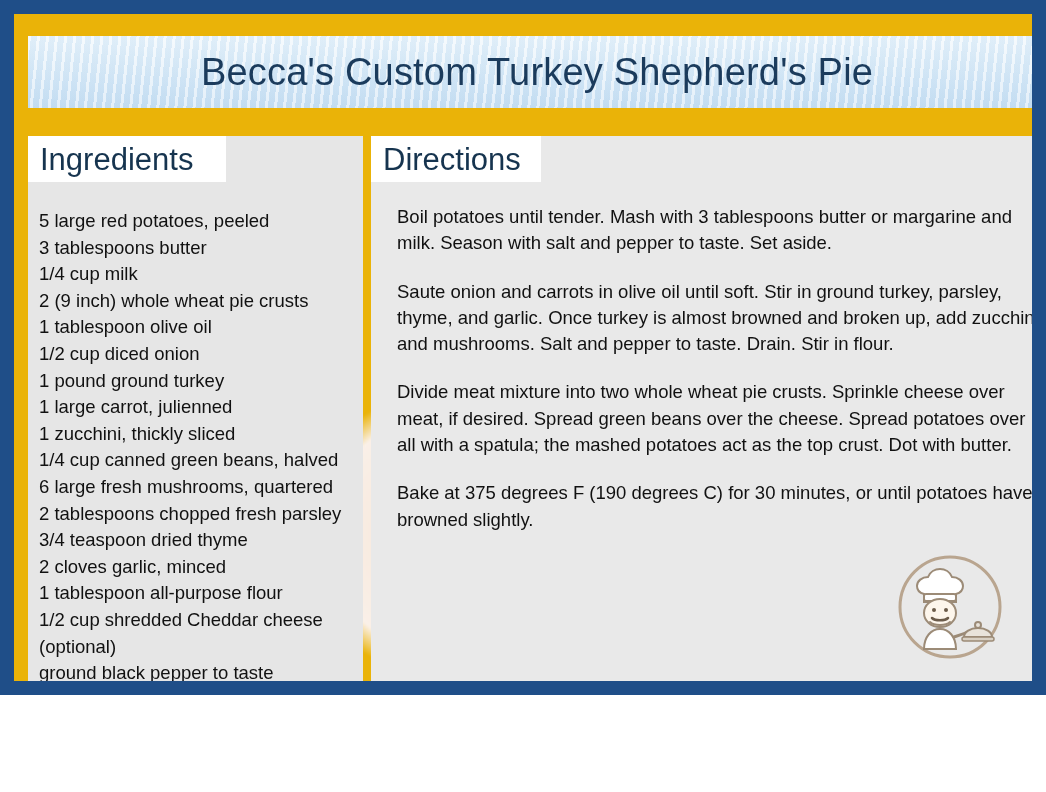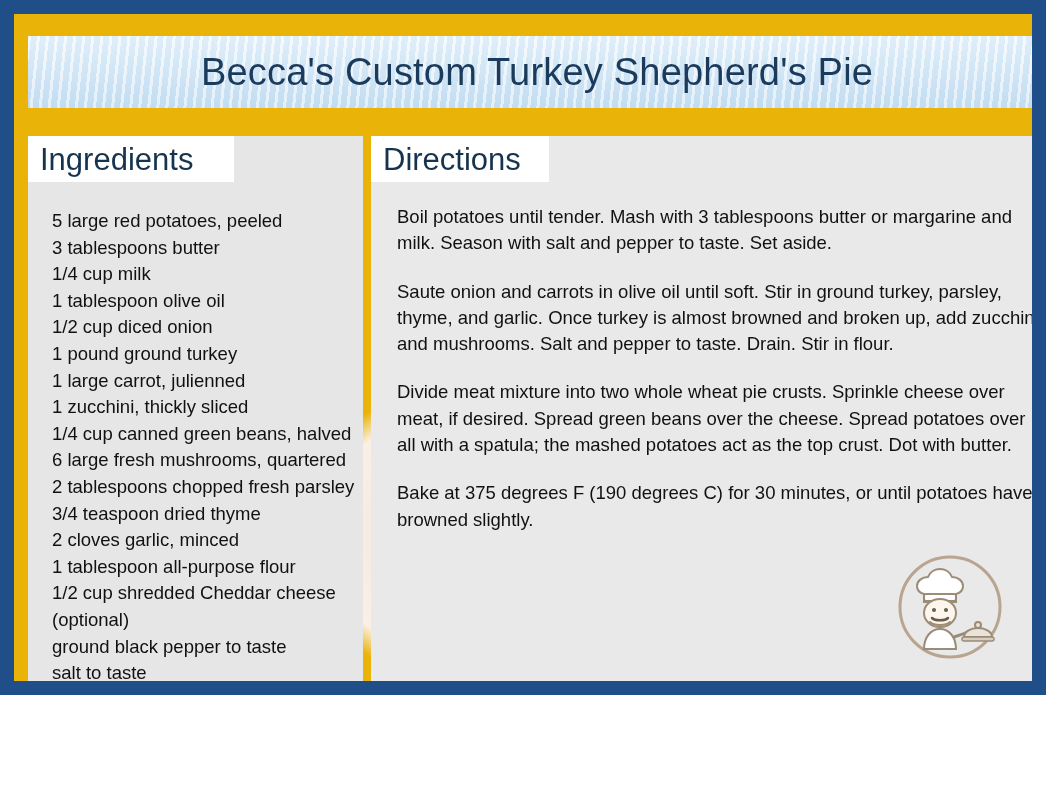--- a/index.html
+++ b/index.html
@@ -89,32 +89,32 @@
     top: 122px;
     width: 675px;
     height: 656px;
     background: #e9e9e9;
   }
   .col-header {
     position: absolute;
     top: 0;
     left: 0;
     background: #ffffff;
-    padding: 6px 16px 4px 12px;
+    padding: 6px 8px 4px 12px;
     font-size: 31px;
     color: #16344f;
     line-height: 1.15;
     white-space: nowrap;
   }
   .ingredients-col .col-header { width: 178px; }
   .directions-col .col-header { width: 150px; }
 
   .ing-list {
     position: absolute;
-    left: 24px;
+    left: 11px;
     top: 72px;
     width: 320px;
     font-size: 18.5px;
     line-height: 26.6px;
     color: #111111;
   }
   .ing-list div {
     white-space: normal;
   }
 
@@ -153,20 +153,21 @@
     <div class="stripe"></div>
     <div class="title-text">Becca's Custom Turkey Shepherd's Pie</div>
   </div>
 
   <div class="col ingredients-col">
     <div class="col-header">Ingredients</div>
     <div class="ing-list">
       <div>5 large red potatoes, peeled</div>
       <div>3 tablespoons butter</div>
       <div>1/4 cup milk</div>
+      <div>2 (9 inch) whole wheat pie crusts</div>
       <div>1 tablespoon olive oil</div>
       <div>1/2 cup diced onion</div>
       <div>1 pound ground turkey</div>
       <div>1 large carrot, julienned</div>
       <div>1 zucchini, thickly sliced</div>
       <div>1/4 cup canned green beans, halved</div>
       <div>6 large fresh mushrooms, quartered</div>
       <div>2 tablespoons chopped fresh parsley</div>
       <div>3/4 teaspoon dried thyme</div>
       <div>2 cloves garlic, minced</div>

